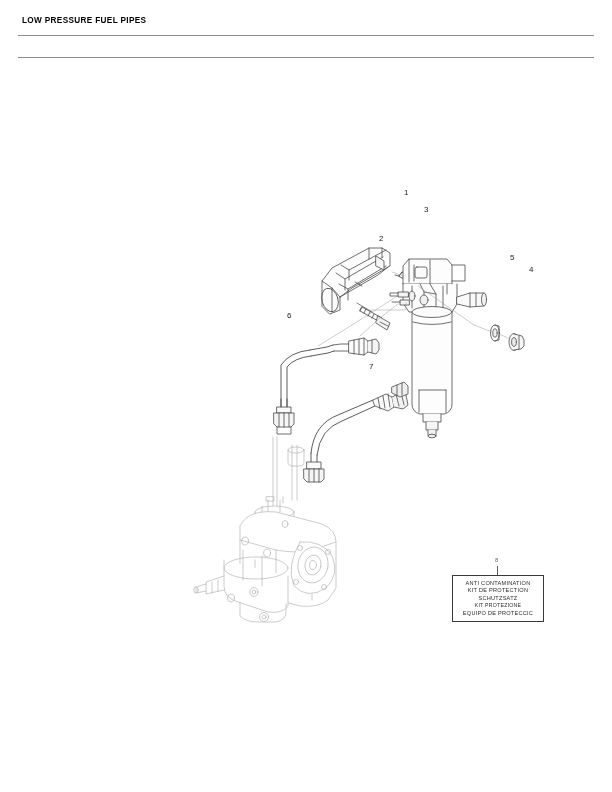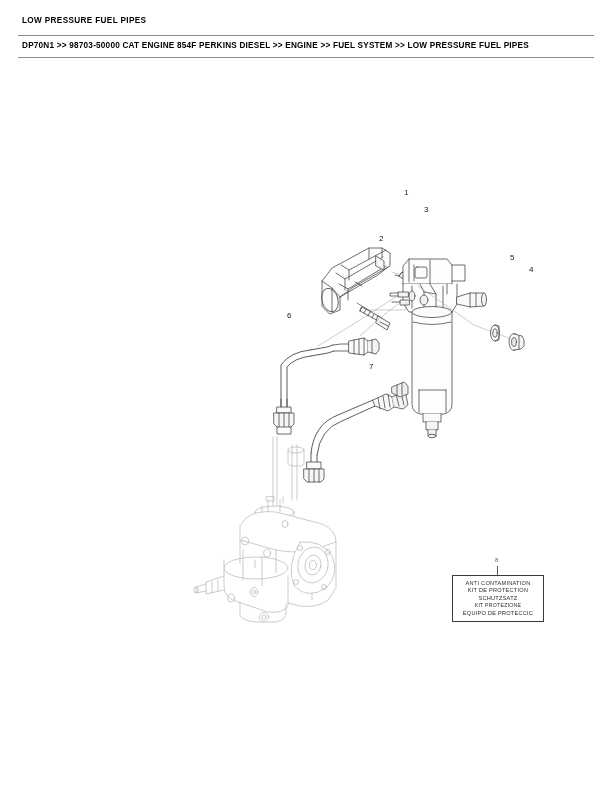--- a/index.html
+++ b/index.html
@@ -123,21 +123,20 @@
 </style>
 </head>
 <body>
 
 <div id="page">
 
   <div class="page-title">LOW PRESSURE FUEL PIPES</div>
 
   <div class="header-rule"></div>
 
-  <div class="breadcrumb">DP70N1 &gt;&gt; 98703-50000 CAT ENGINE 854F PERKINS DIESEL &gt;&gt; ENGINE &gt;&gt; FUEL SYSTEM &gt;&gt; LOW PRESSURE FUEL PIPES</div>
 
   <div class="header-rule-2"></div>
 
   <div id="diagram">
     <svg width="612" height="620" viewBox="0 0 612 620" xmlns="http://www.w3.org/2000/svg">
       <g fill="none" stroke="#4a4a4a" stroke-width="0.8" stroke-linecap="round" stroke-linejoin="round">
 
         <g>
           <path d="M322 246 L322 221 L332 208 L369 188 L382 188 L390 193 L390 206 L352 228 L340 237 L340 250 L330 254 Z" fill="#fdfdfd"></path>
           <path d="M322 221 L332 228 L340 237"></path>

